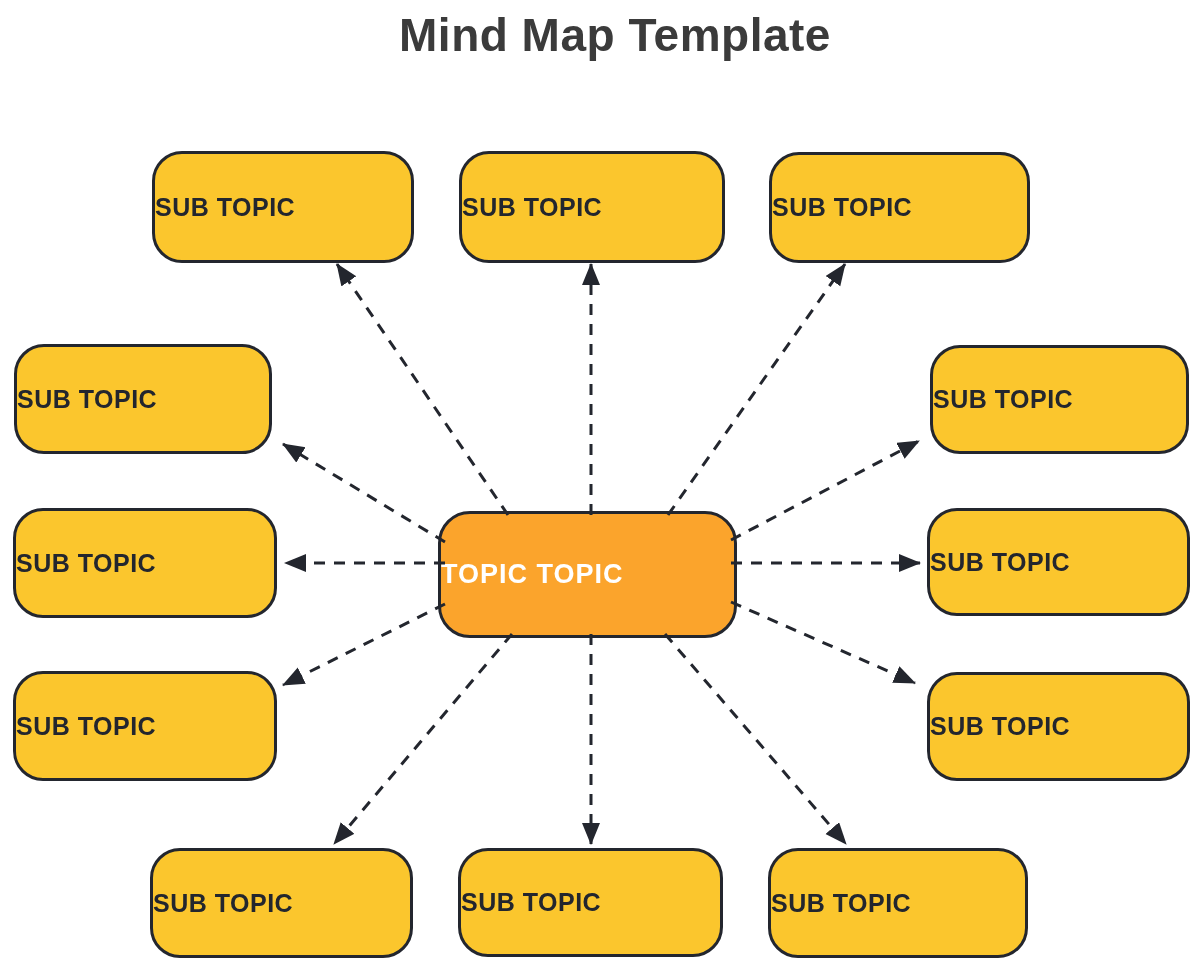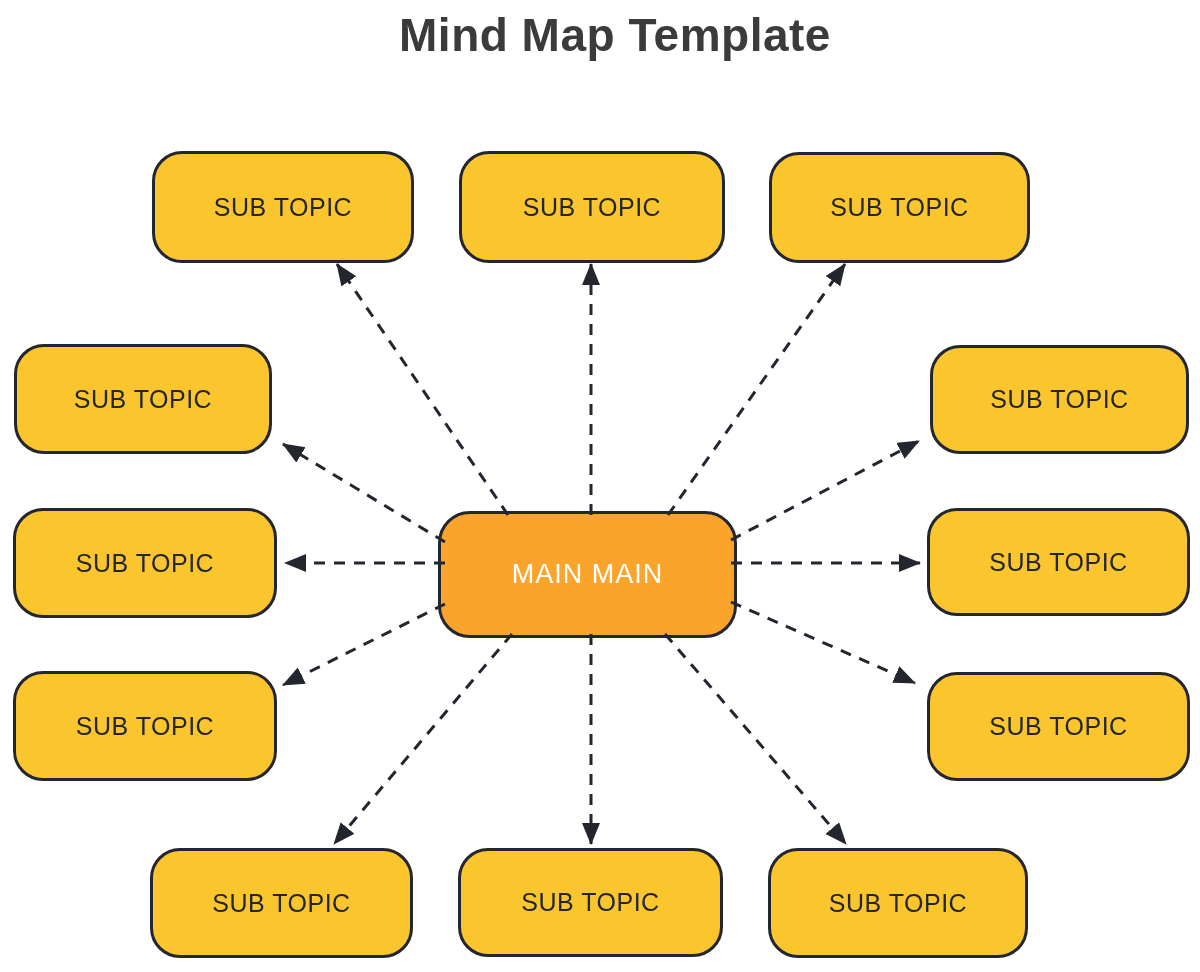--- a/index.html
+++ b/index.html
@@ -43,23 +43,22 @@
     stroke-dasharray: 11 9;
   }
   .arrowhead-glyph {
     fill: var(--connector, #23262e);
   }
   .node {
     position: absolute;
     box-sizing: border-box;
     display: flex;
     align-items: center;
-    justify-content: center;
     border: 3px solid var(--ink, #23262e);
-    font-weight: normal;
+    font-weight: bold;
     z-index: 1;
     text-align: center;
   }
   .node.sub {
     background: var(--sub-fill, #fbc62d);
     color: var(--ink, #23262e);
     border-radius: 30px;
     font-size: 25px;
     letter-spacing: 0.5px;
   }
@@ -92,21 +91,21 @@
         <line x1="445" y1="563" x2="285" y2="563" marker-end="url(#arrowhead)"></line>
         <line x1="731" y1="563" x2="920" y2="563" marker-end="url(#arrowhead)"></line>
         <line x1="445" y1="604" x2="283" y2="685" marker-end="url(#arrowhead)"></line>
         <line x1="731" y1="602" x2="915" y2="683" marker-end="url(#arrowhead)"></line>
         <line x1="512" y1="634" x2="334" y2="844" marker-end="url(#arrowhead)"></line>
         <line x1="591" y1="634" x2="591" y2="844" marker-end="url(#arrowhead)"></line>
         <line x1="665" y1="634" x2="846" y2="844" marker-end="url(#arrowhead)"></line>
       </g>
   </svg>
 <div class="node main" style="left: 438px; top: 511px; width: 299px; height: 127px;">
-      <span>MAIN MAIN</span>
+      <span>TOPIC TOPIC</span>
     </div>
     <div class="node sub" style="left: 152px; top: 151px; width: 262px; height: 112px;">
       <span>SUB TOPIC</span>
     </div>
     <div class="node sub" style="left: 459px; top: 151px; width: 266px; height: 112px;">
       <span>SUB TOPIC</span>
     </div>
     <div class="node sub" style="left: 769px; top: 152px; width: 261px; height: 111px;">
       <span>SUB TOPIC</span>
     </div>

